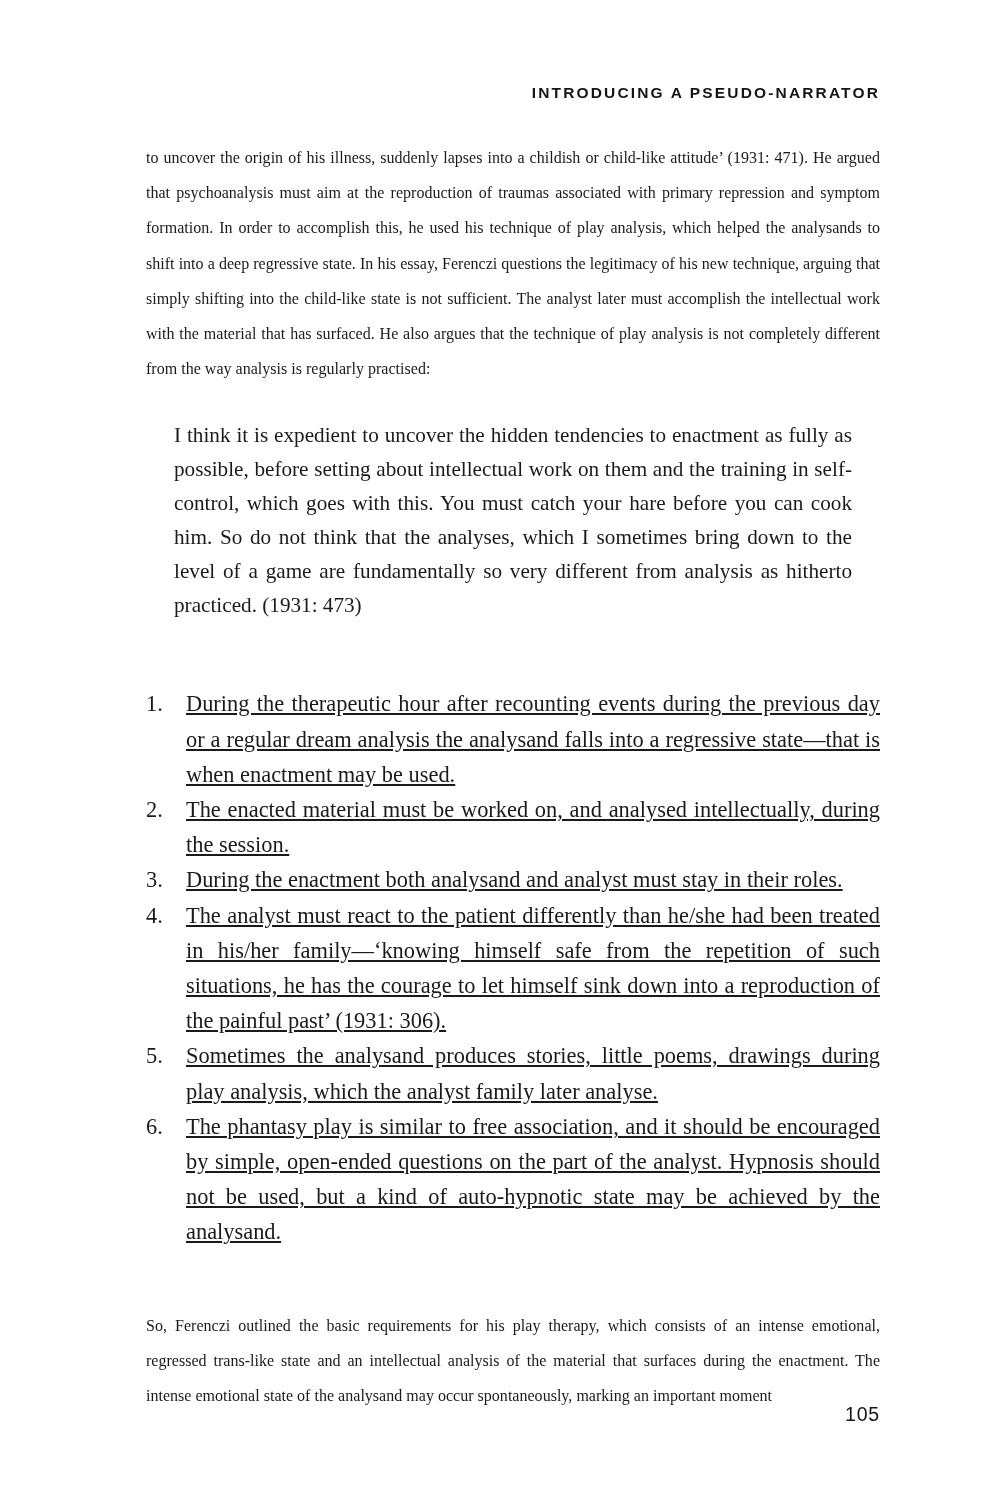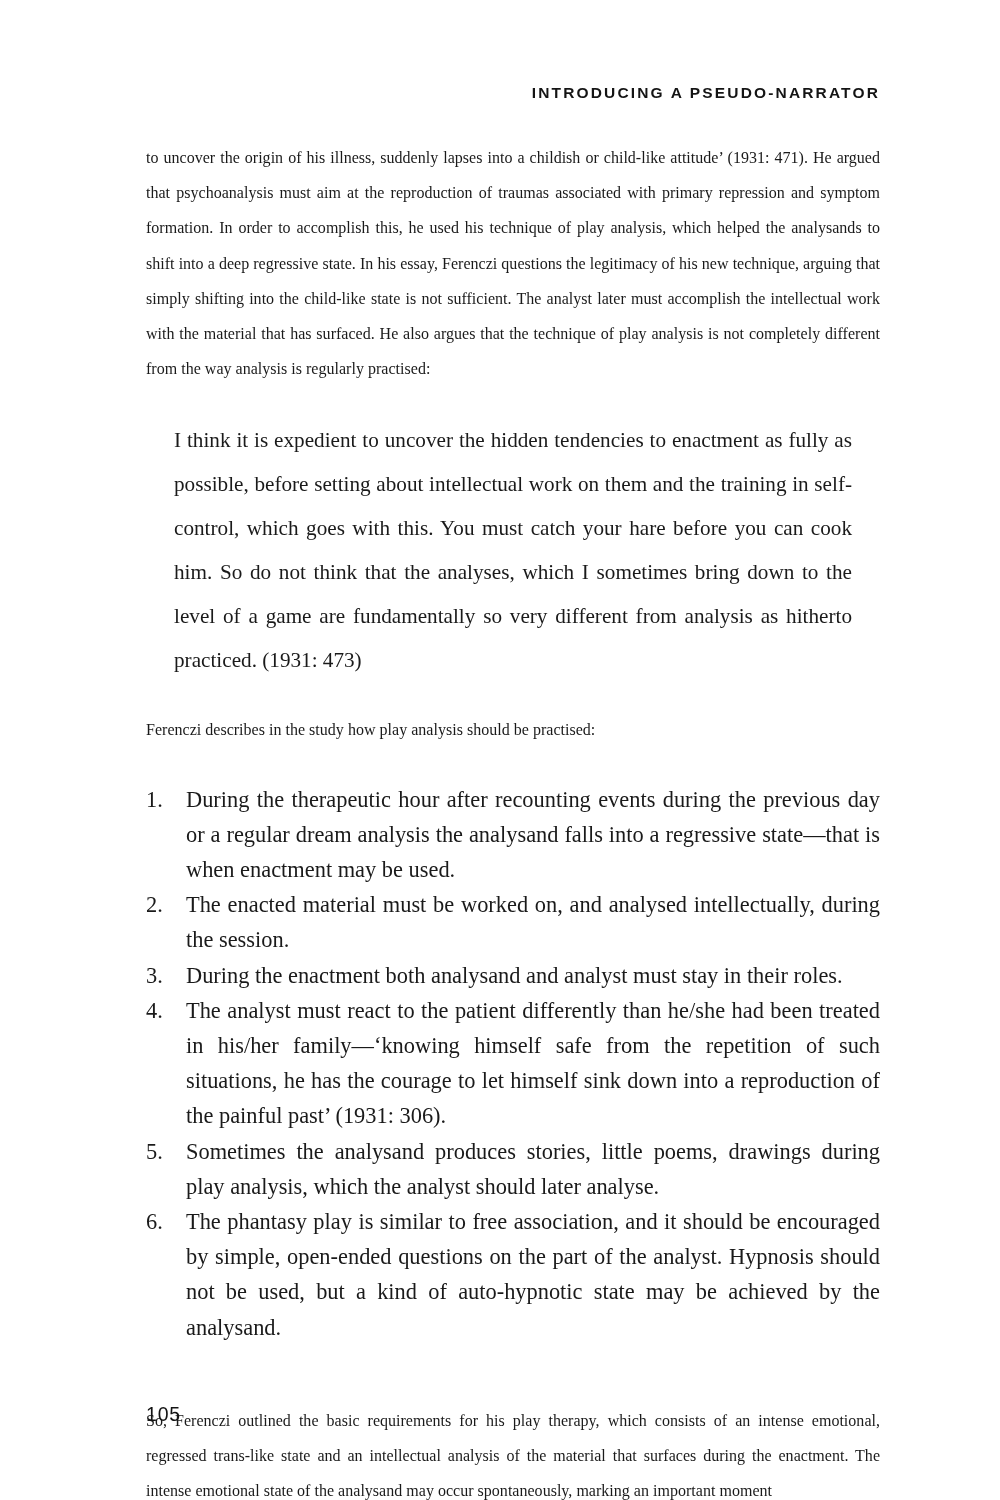--- a/index.html
+++ b/index.html
@@ -61,21 +61,21 @@
   
   .blockquote {
     margin: 0;
     padding: 0 0 0 28px;
     width: 706px;
     box-sizing: border-box;
   }
   .blockquote p {
     margin: 0;
     font-size: 21.2px;
-    line-height: 44px;
+    line-height: 34px;
     text-align: justify;
     text-justify: inter-word;
   }
 
   .gap-quote-top { height: 32px; }
   .gap-quote-bottom { height: 30px; }
   .gap-list-top { height: 34px; }
   .gap-list-bottom { height: 28px; }
   .gap-final { height: 30px; }
 
@@ -98,35 +98,36 @@
     position: absolute;
     left: 0;
     top: 0;
     width: 30px;
     text-align: left;
     font-size: 22.4px;
     line-height: 35.2px;
   }
   ol.numlist > li .li-text {
     display: block;
+    text-decoration: underline;
   }
   
   ol.numlist > li .li-text,
   p.body-para,
   .blockquote p {
     text-align-last: left;
   }
 
   
   .folio {
     position: absolute;
     left: 146px;
     top: 1403px;
     width: 734px;
-    text-align: left;
+    text-align: right;
     font-family: "Liberation Sans", "DejaVu Sans", sans-serif;
     font-size: 19.5px;
     letter-spacing: 0.8px;
     color: #141414;
   }
 </style>
 </head>
 <body>
 
 <div class="page">
@@ -138,21 +139,20 @@
     <p class="body-para">to uncover the origin of his illness, suddenly lapses into a childish or child-like attitude’ (1931: 471). He argued that psychoanalysis must aim at the reproduction of traumas associated with primary repression and symptom formation. In order to accomplish this, he used his technique of play analysis, which helped the analysands to shift into a deep regressive state. In his essay, Ferenczi questions the legitimacy of his new technique, arguing that simply shifting into the child-like state is not sufficient. The analyst later must accomplish the intellectual work with the material that has surfaced. He also argues that the technique of play analysis is not completely different from the way analysis is regularly practised:</p>
 
     <div class="gap-quote-top"></div>
 
     <blockquote class="blockquote">
       <p>I think it is expedient to uncover the hidden tendencies to enactment as fully as possible, before setting about intellectual work on them and the training in self-control, which goes with this. You must catch your hare before you can cook him. So do not think that the analyses, which I sometimes bring down to the level of a game are fundamentally so very different from analysis as hitherto practiced. (1931: 473)</p>
     </blockquote>
 
     <div class="gap-quote-bottom"></div>
 
-    <p class="body-para">Ferenczi describes in the study how play analysis should be practised:</p>
 
     <div class="gap-list-top"></div>
 
     <ol class="numlist">
       <li>
         <span class="marker">1.</span>
         <span class="li-text">During the therapeutic hour after recounting events during the previous day or a regular dream analysis the analysand falls into a regressive state—that is when enactment may be used.</span>
       </li>
       <li>
         <span class="marker">2.</span>
@@ -161,21 +161,21 @@
       <li>
         <span class="marker">3.</span>
         <span class="li-text">During the enactment both analysand and analyst must stay in their roles.</span>
       </li>
       <li>
         <span class="marker">4.</span>
         <span class="li-text">The analyst must react to the patient differently than he/she had been treated in his/her family—‘knowing himself safe from the repetition of such situations, he has the courage to let himself sink down into a reproduction of the painful past’ (1931: 306).</span>
       </li>
       <li>
         <span class="marker">5.</span>
-        <span class="li-text">Sometimes the analysand produces stories, little poems, drawings during play analysis, which the analyst should later analyse.</span>
+        <span class="li-text">Sometimes the analysand produces stories, little poems, drawings during play analysis, which the analyst family later analyse.</span>
       </li>
       <li>
         <span class="marker">6.</span>
         <span class="li-text">The phantasy play is similar to free association, and it should be encouraged by simple, open-ended questions on the part of the analyst. Hypnosis should not be used, but a kind of auto-hypnotic state may be achieved by the analysand.</span>
       </li>
     </ol>
 
     <div class="gap-list-bottom"></div>
     <div class="gap-final"></div>
 

